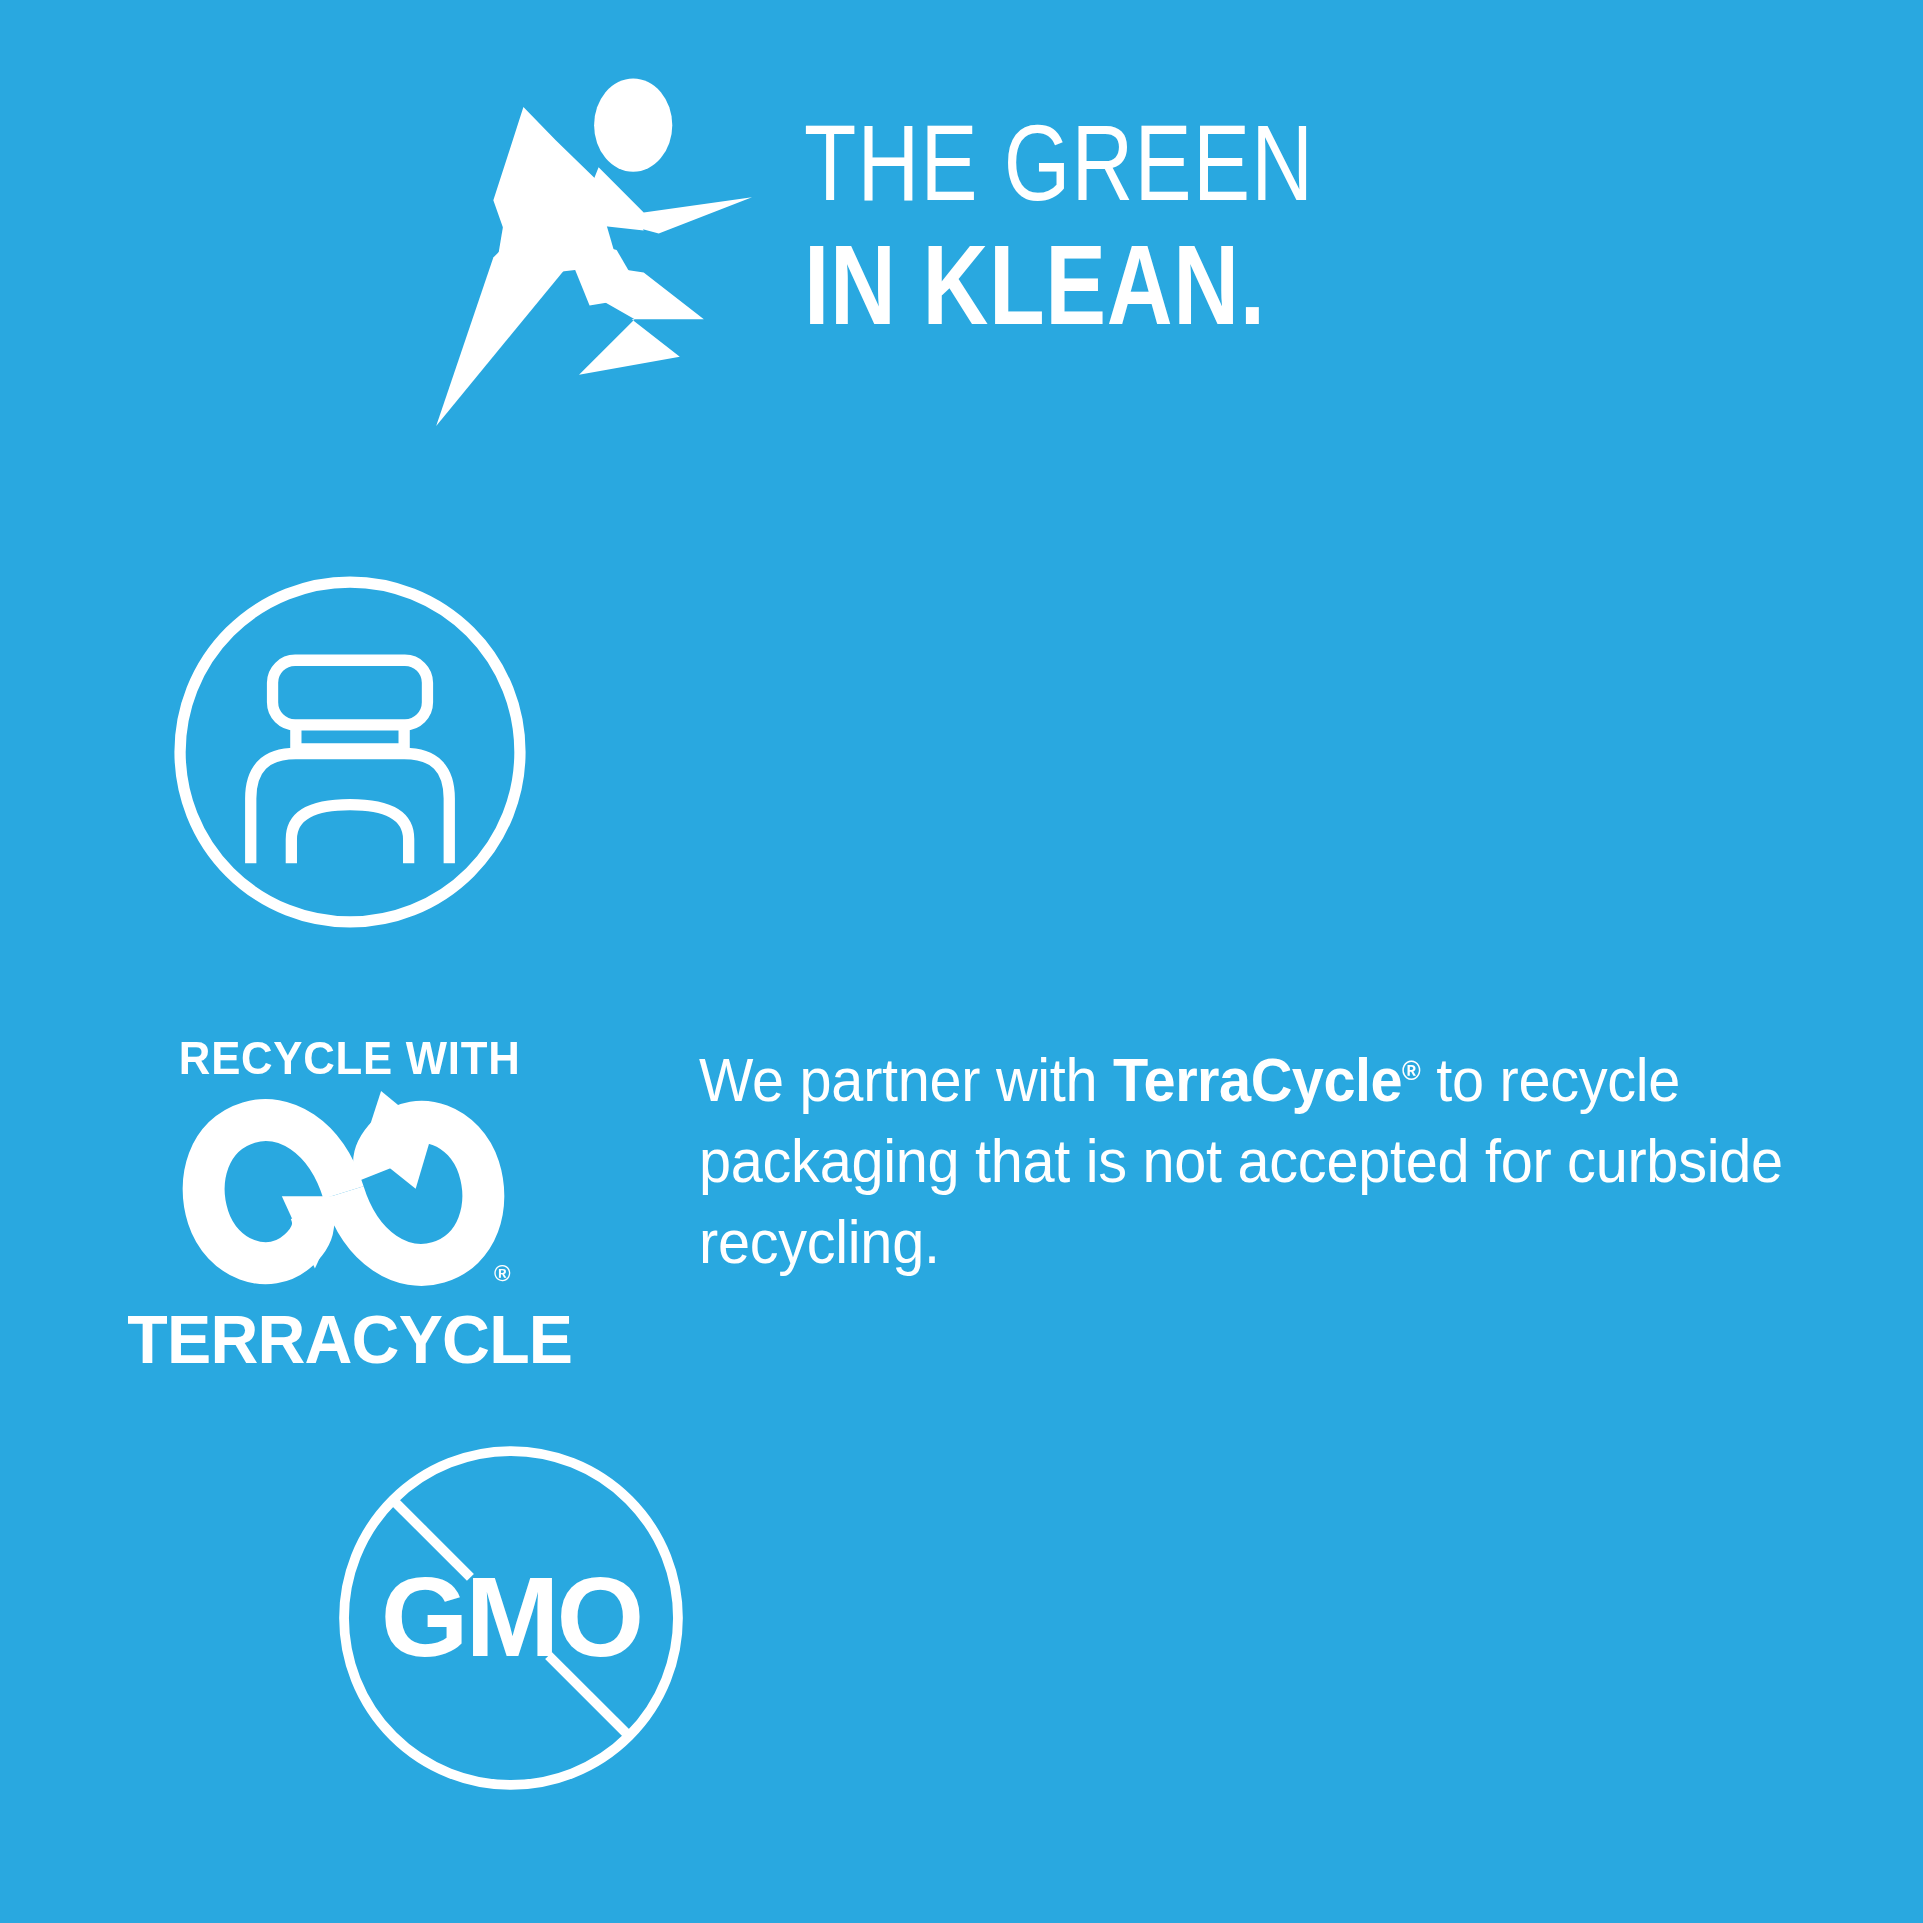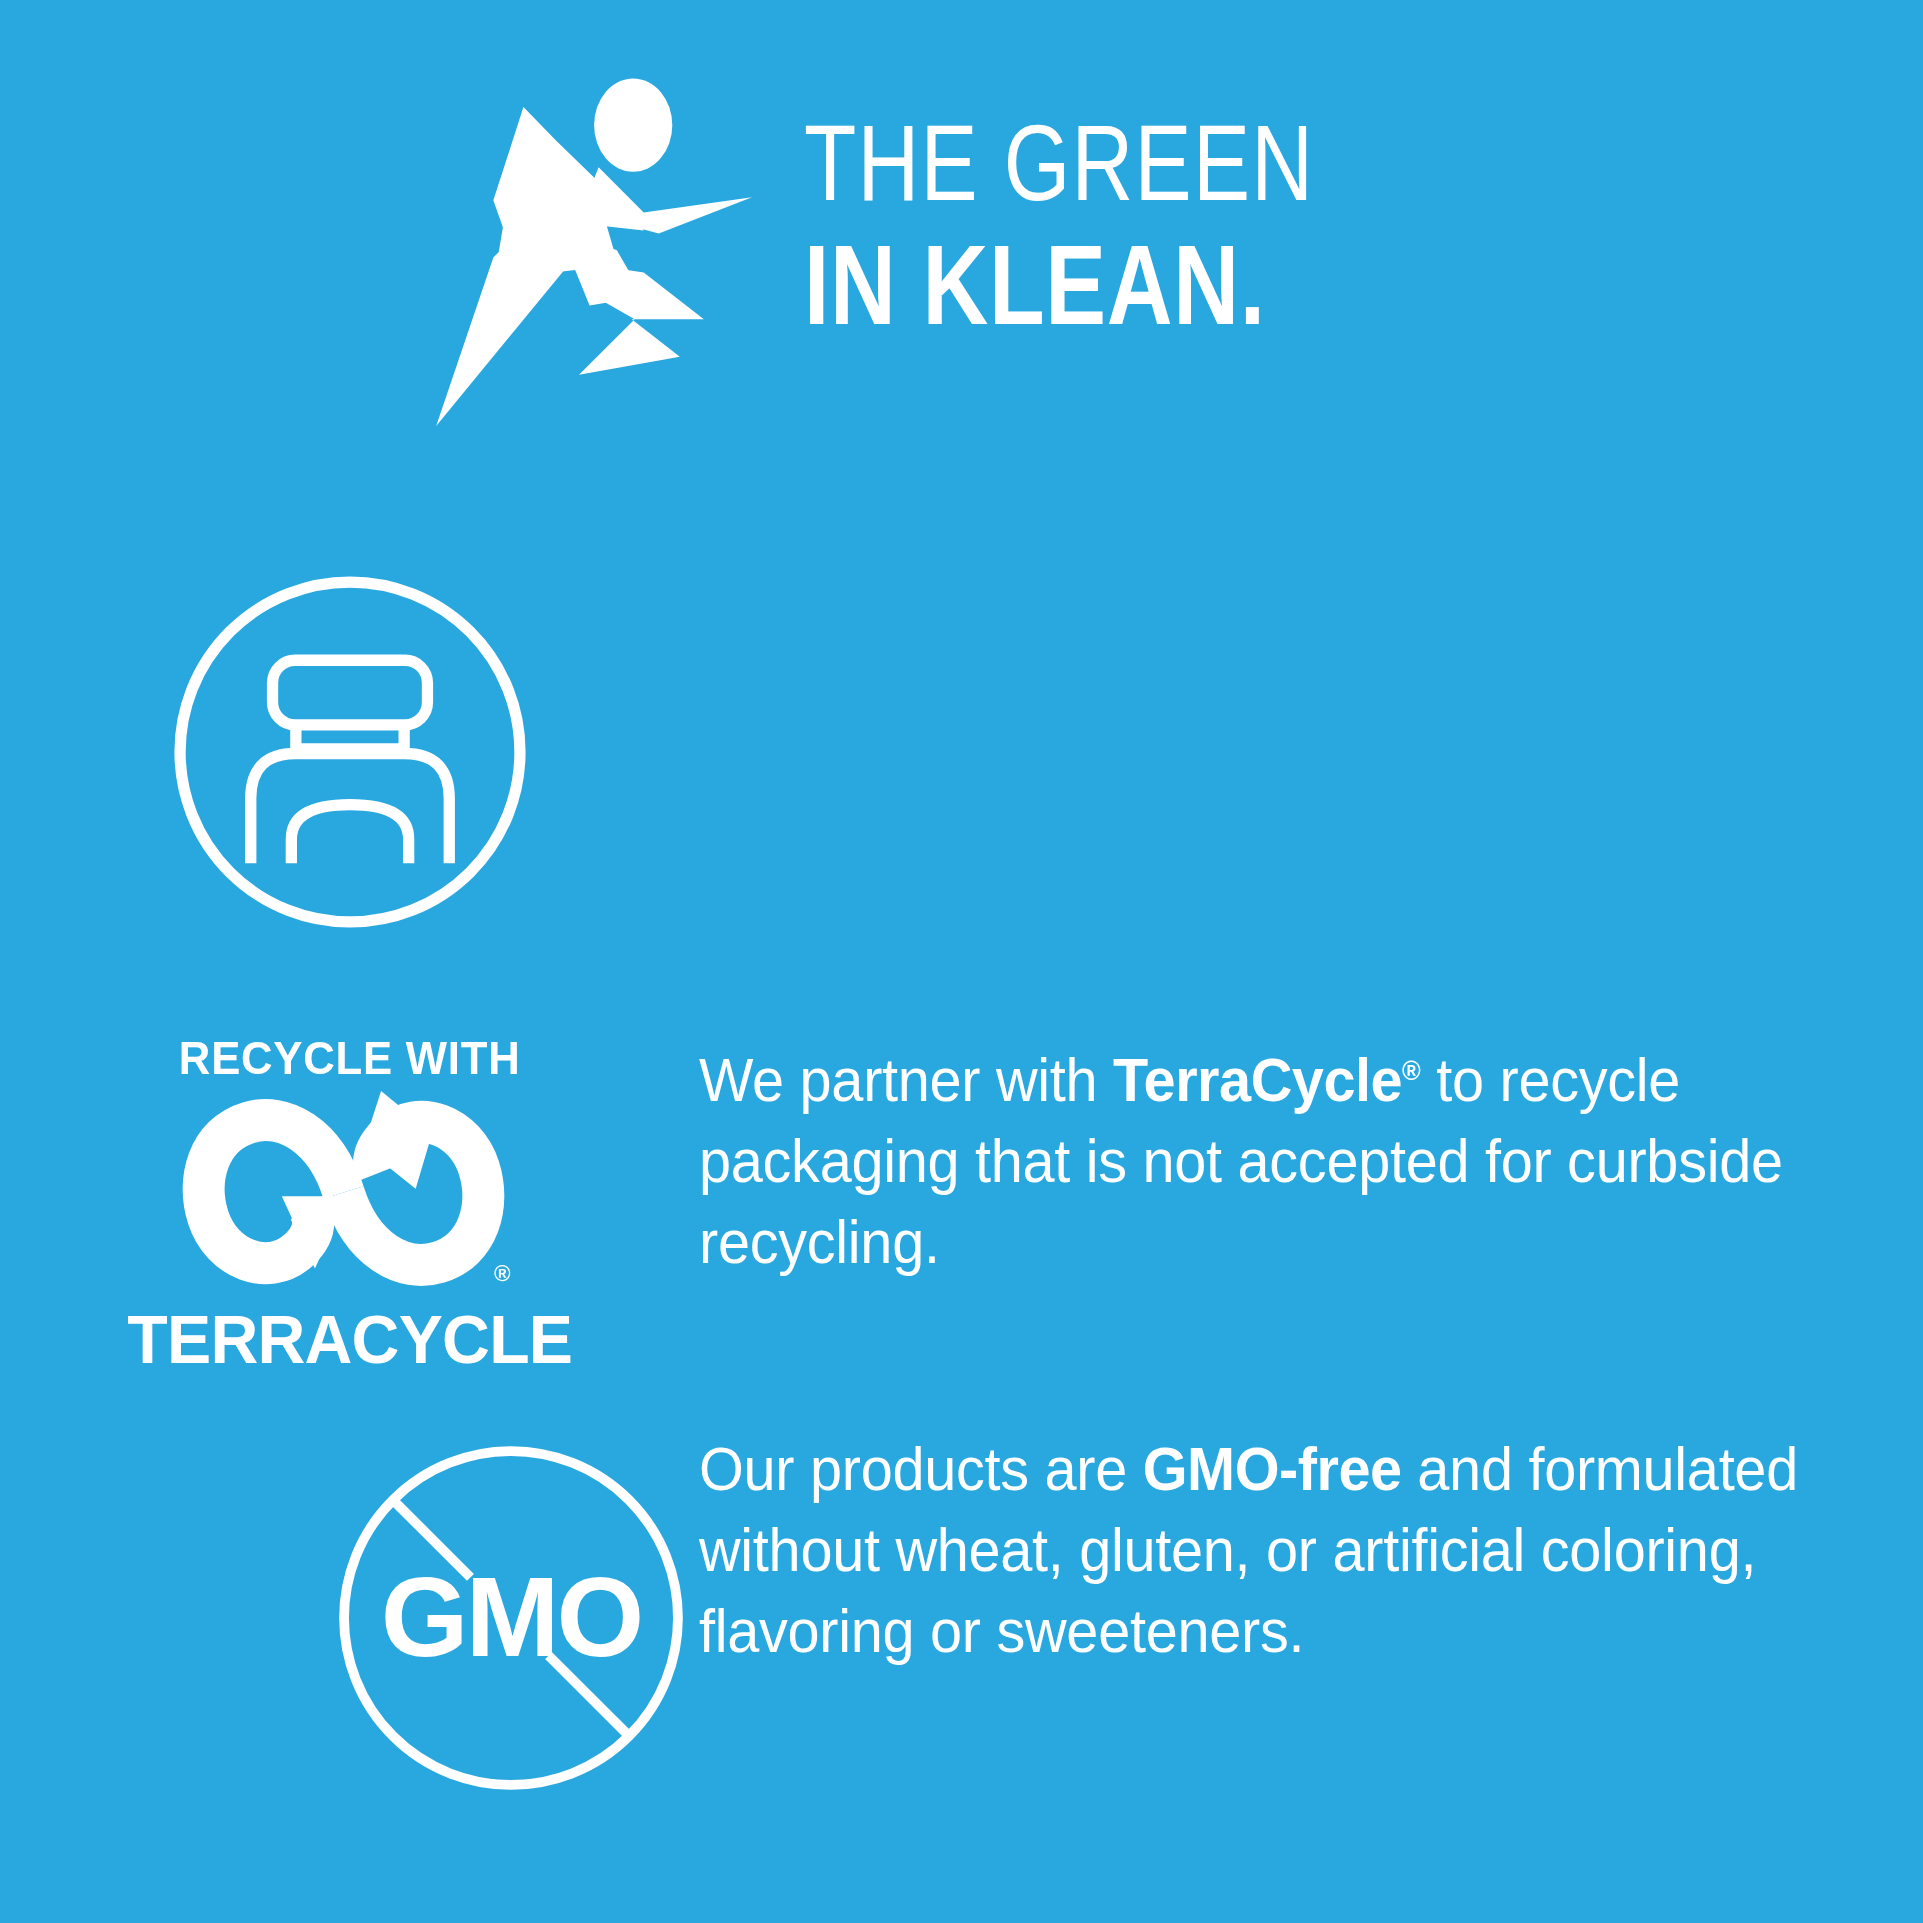--- a/index.html
+++ b/index.html
@@ -258,20 +258,15 @@
       <svg viewBox="0 0 500 500" width="376" height="376" aria-hidden="true">
         <circle cx="250" cy="250" r="222" fill="none" stroke="#ffffff" stroke-width="13"></circle>
 
         <line x1="92" y1="92" x2="196" y2="196" stroke="#ffffff" stroke-width="13"></line>
         <line x1="300" y1="300" x2="408" y2="408" stroke="#ffffff" stroke-width="13"></line>
         <text x="250" y="300" text-anchor="middle" fill="#ffffff" font-family="Liberation Sans Narrow, Liberation Sans, sans-serif" font-size="150" font-weight="700" letter-spacing="-4">GMO</text>
       </svg>
     </div>
   </div>
 
-  <div class="text-cell">
-    <div class="body-text">
-      <span>Our products are </span><b>GMO-free</b><span> and formulated without wheat, gluten, or artificial coloring, flavoring or sweeteners.</span>
-    </div>
-  </div>
 
 </div>
 
 
 </body></html>

